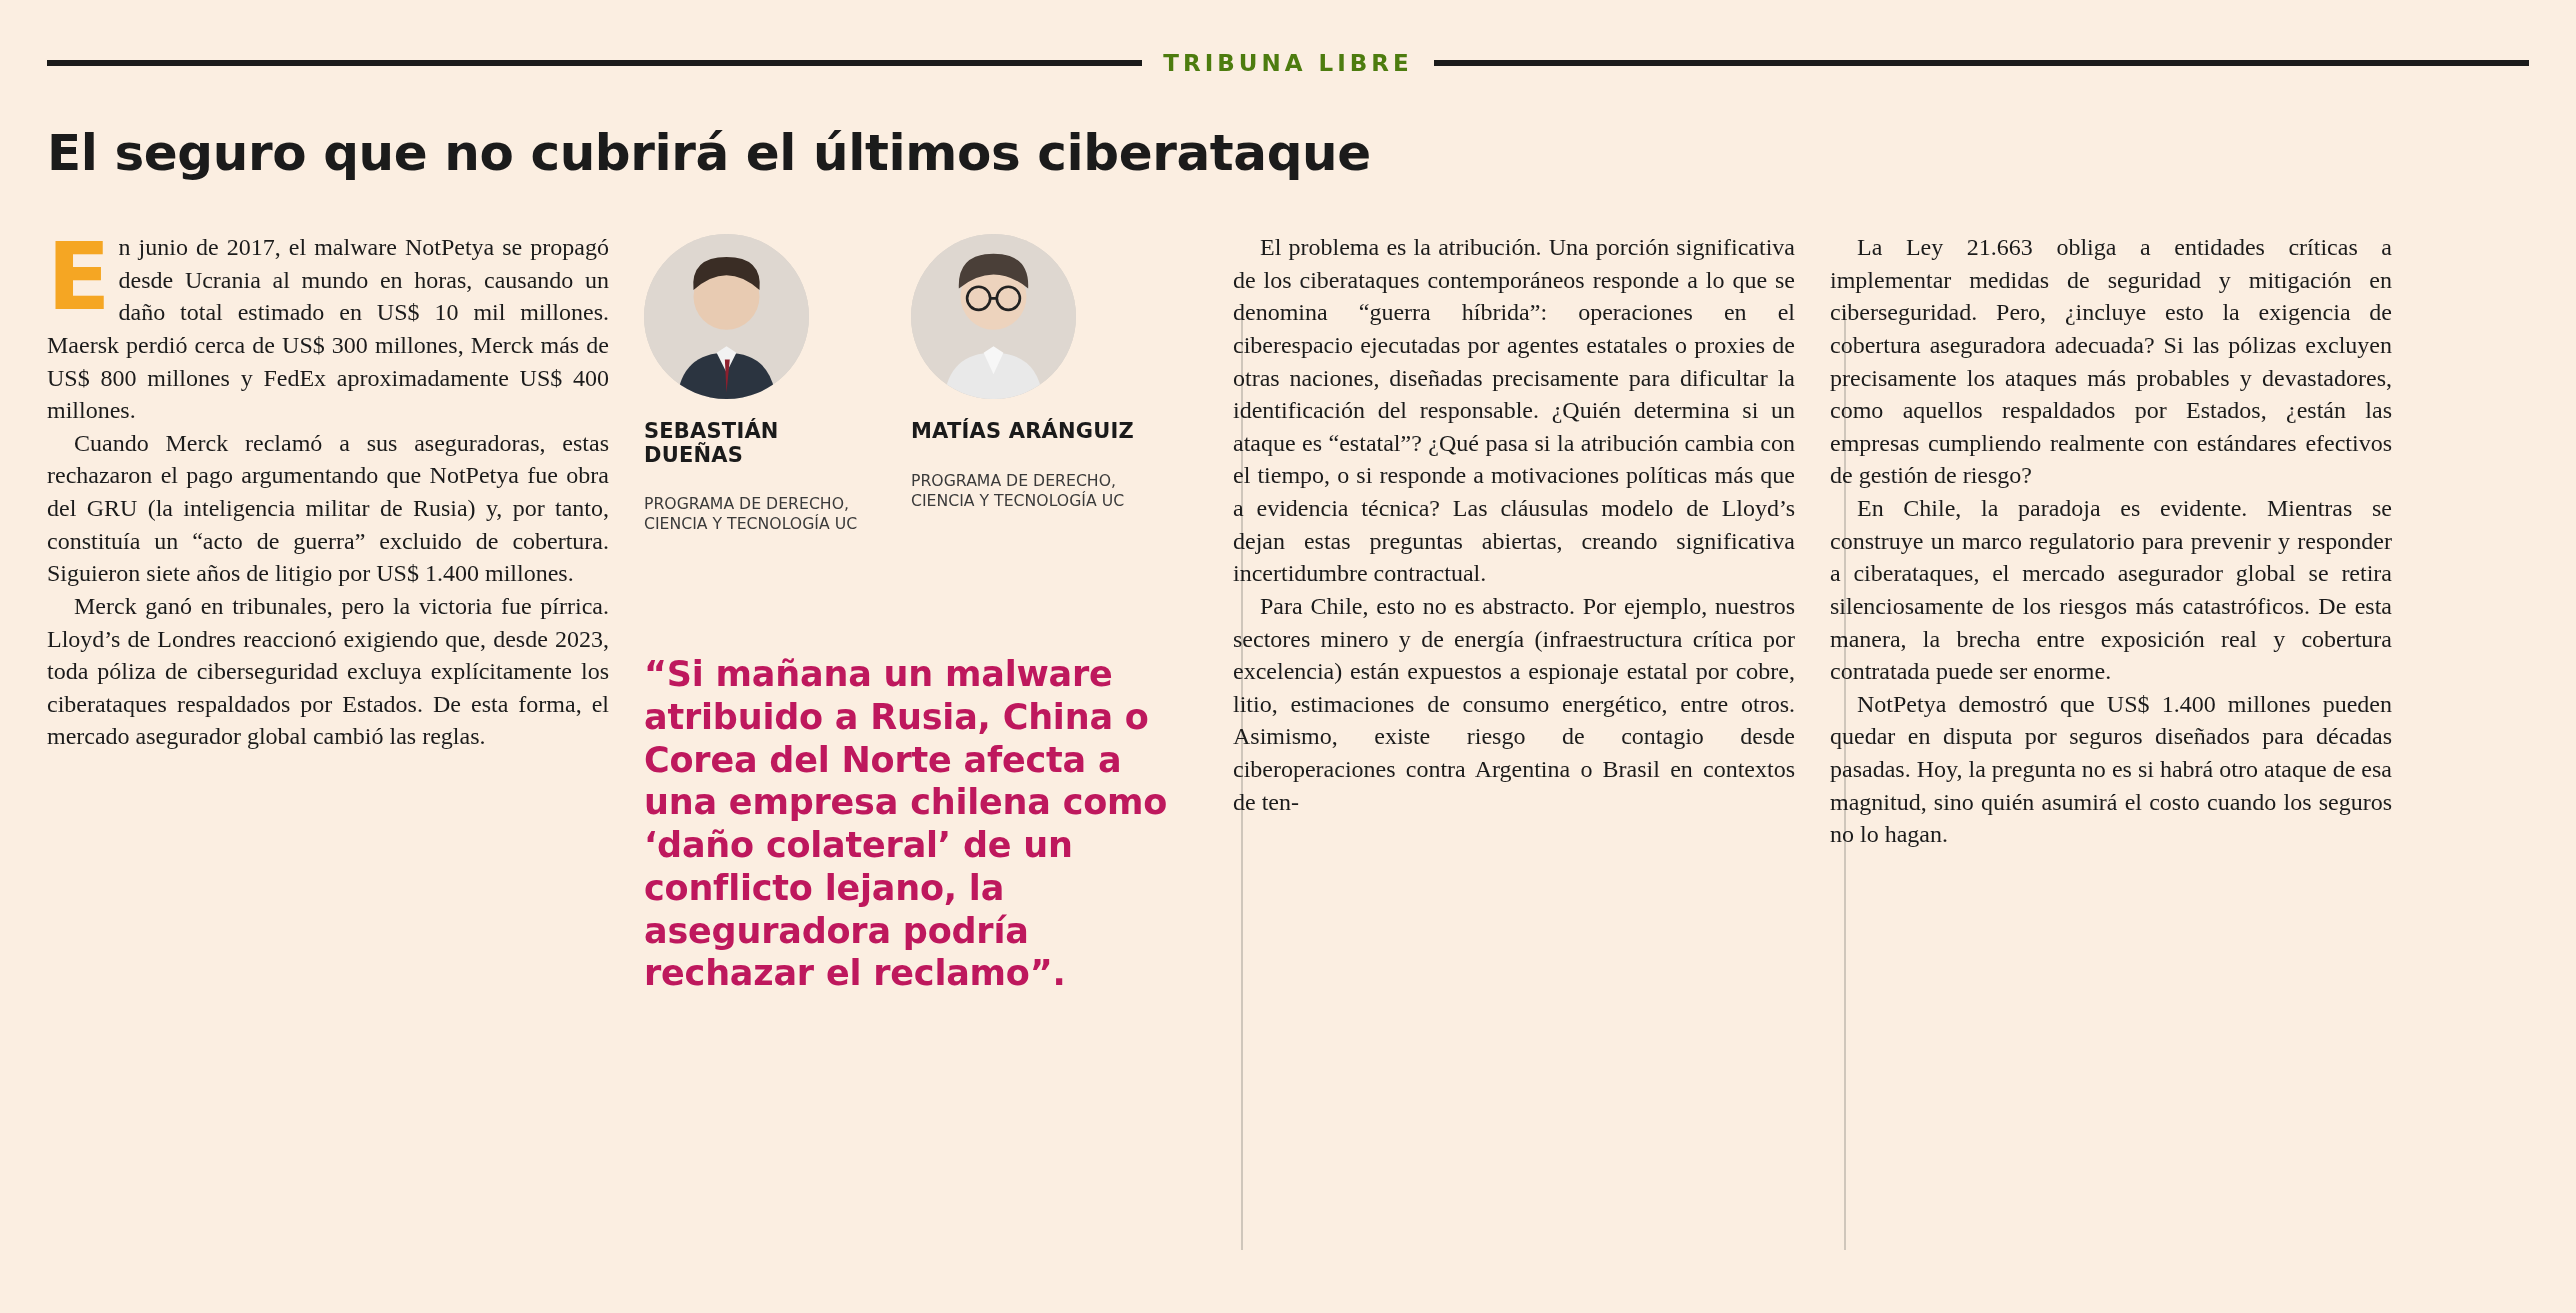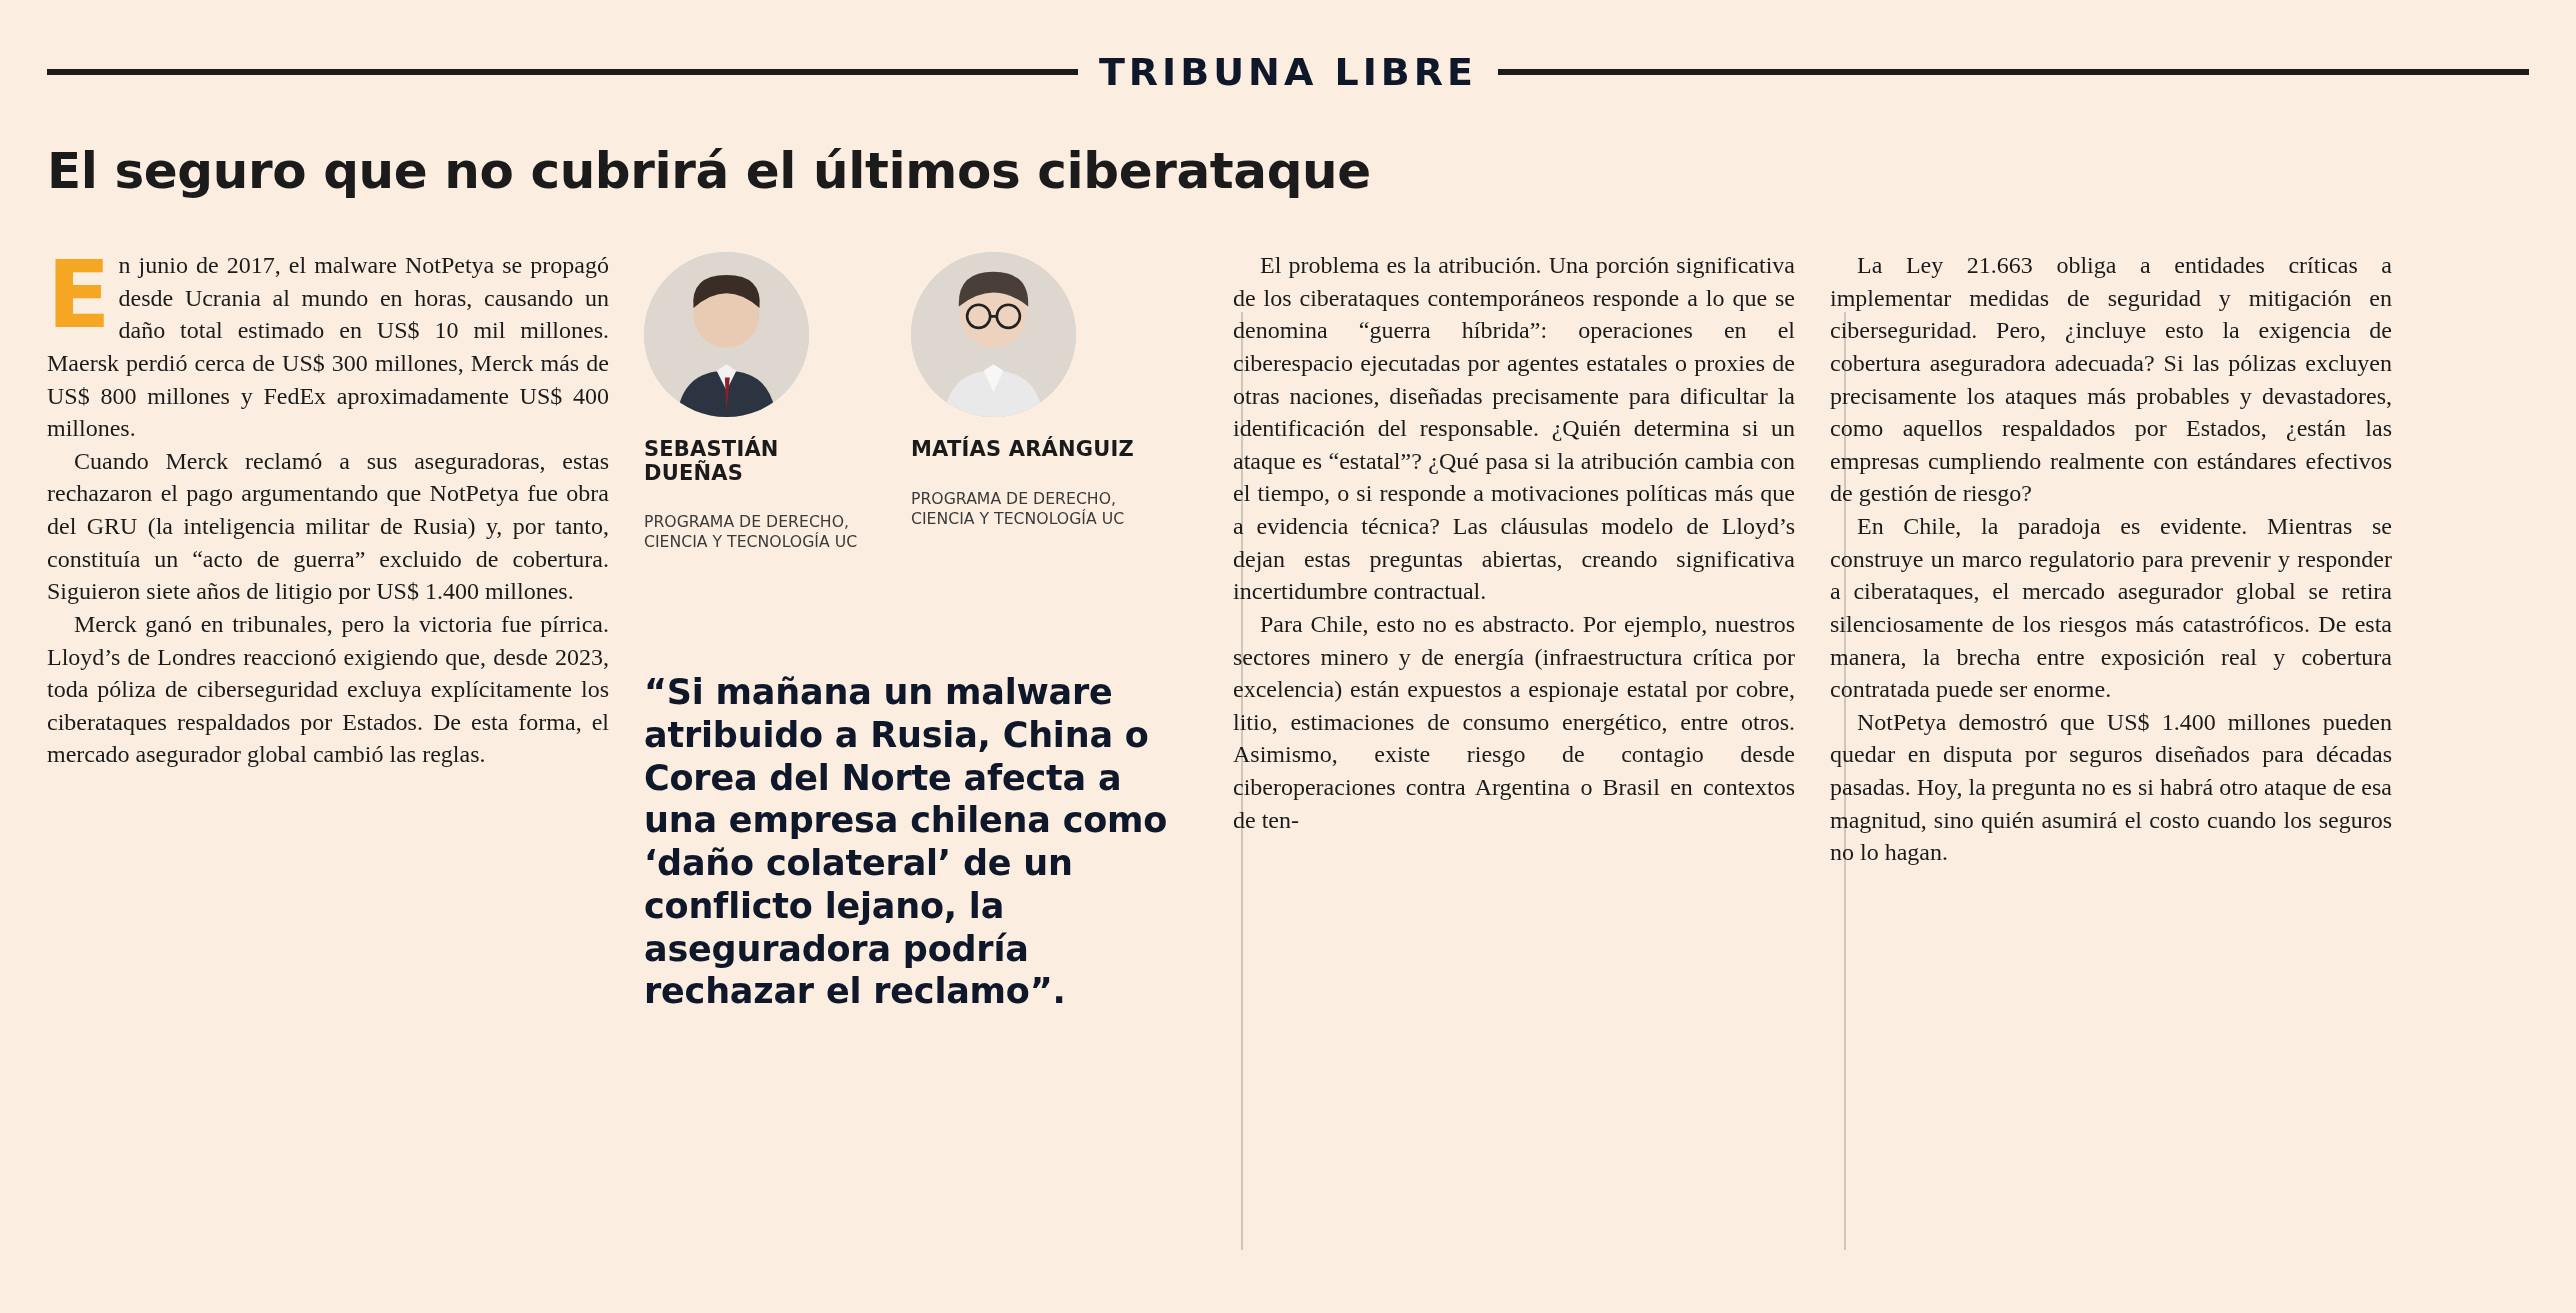--- a/index.html
+++ b/index.html
@@ -32,22 +32,22 @@
   }
   .kicker-rule {
     flex: 1 1 auto;
     height: 5.6px;
     background: #1b1b1b;
   }
   .kicker-text {
     font-family: "DejaVu Sans", sans-serif;
     font-weight: bold;
     letter-spacing: 4px;
-    font-size: 38px;
-    color: #0f172a;
+    font-size: 23px;
+    color: #4d7c0f;
     white-space: nowrap;
   }
 
   
   .headline {
     font-family: "DejaVu Sans", sans-serif;
     font-weight: bold;
     font-size: 50px;
     line-height: 1.1;
     color: #1b1b1b;
@@ -126,21 +126,21 @@
     color: #3a3a3a;
   }
 
   
   .pullquote {
     margin-top: 119px;
     font-family: "DejaVu Sans", sans-serif;
     font-weight: bold;
     font-size: 35px;
     line-height: 1.22;
-    color: #0f172a;
+    color: #be185d;
     letter-spacing: -0.2px;
   }
 
   
   .vrule {
     position: absolute;
     top: 0;
     bottom: 0;
     width: 1.6px;
     background: #cfc6bb;

